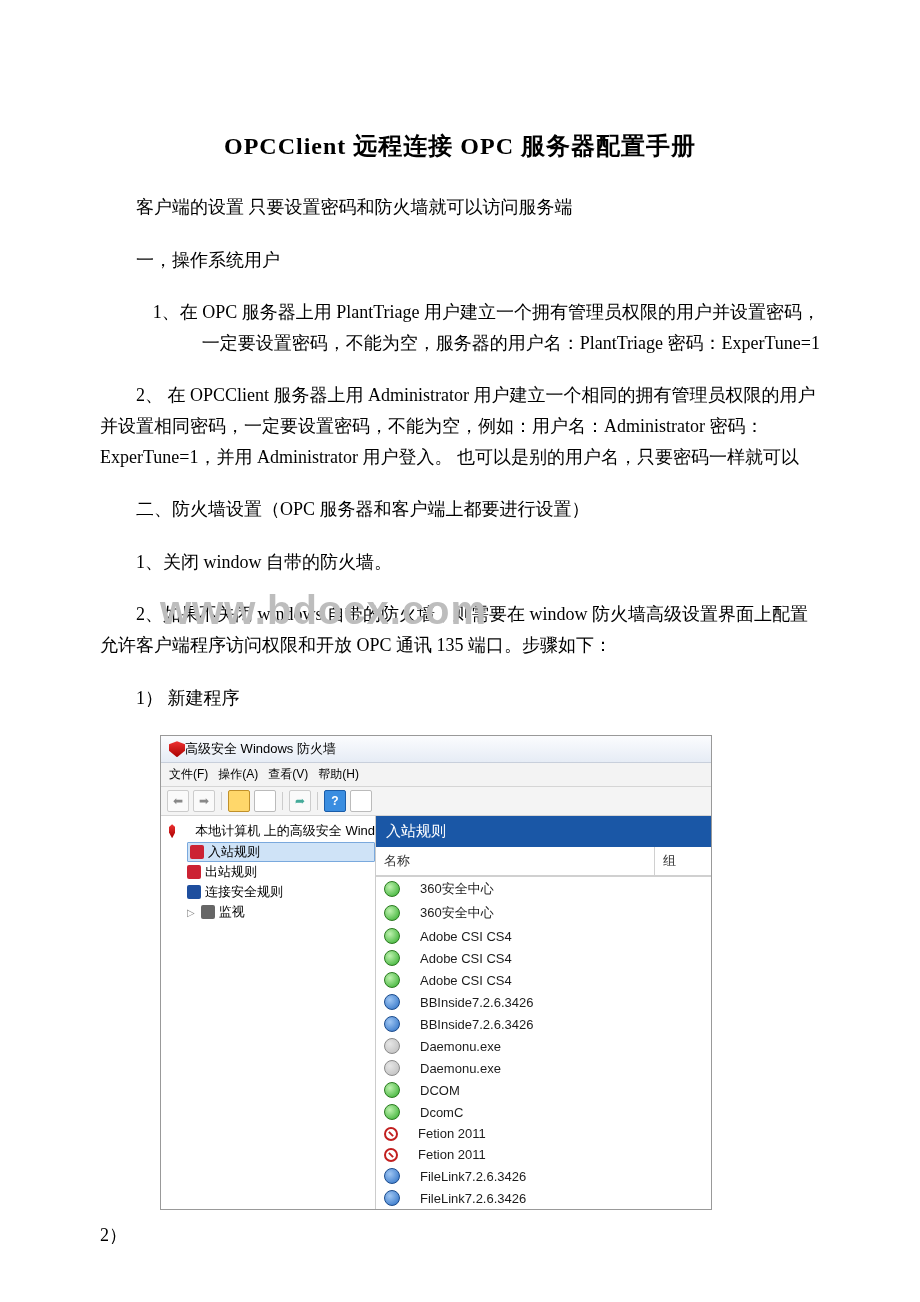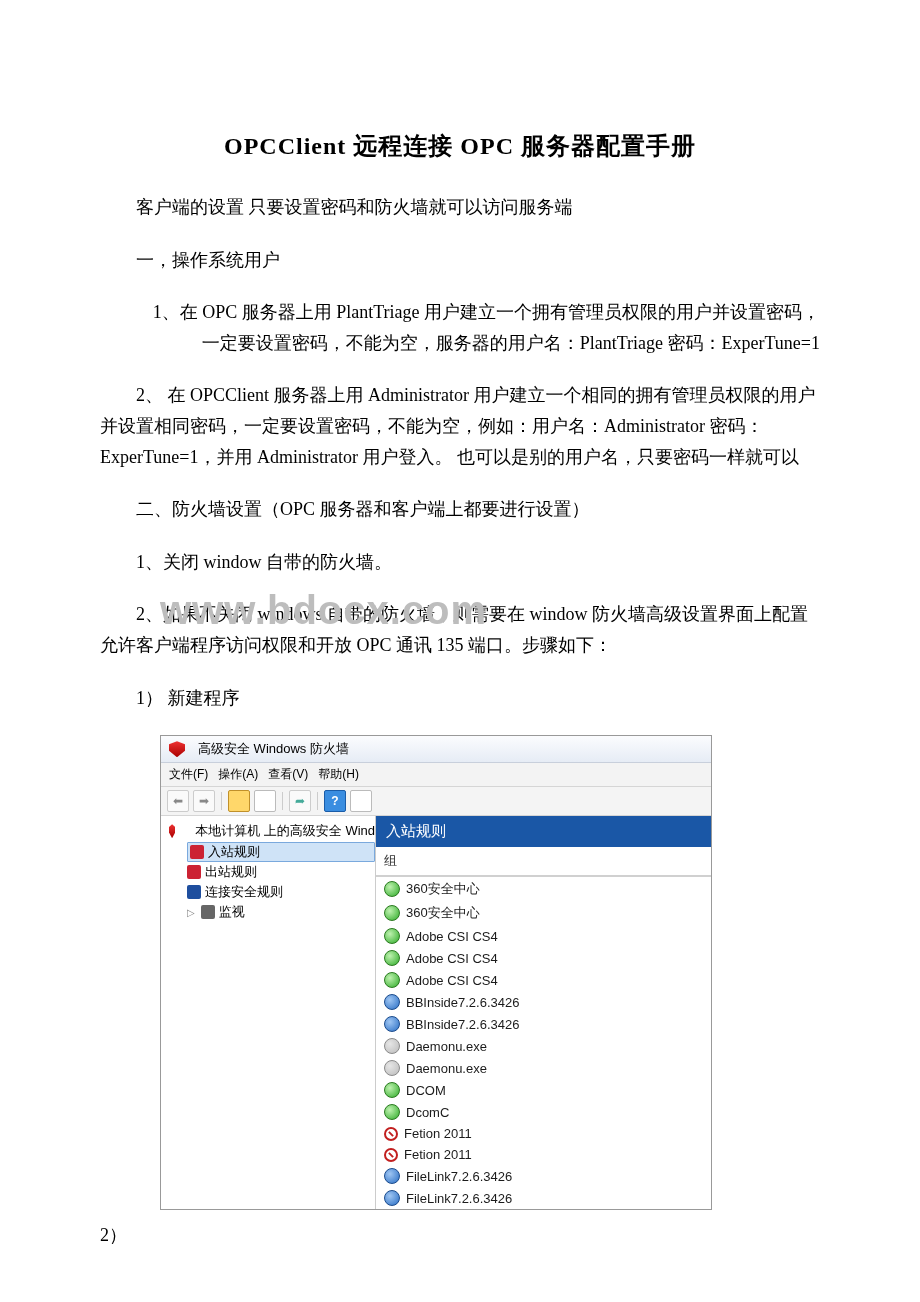--- a/index.html
+++ b/index.html
@@ -53,21 +53,21 @@
     font-size: 13px;
     position: relative;
     z-index: 10;
   }
   .title-bar {
     background: linear-gradient(#fbfcfe, #e6ecf5);
     border-bottom: 1px solid #c8cfdb;
     padding: 4px 8px;
     display: flex;
     align-items: center;
-    gap: 13px;
+    gap: 0;
   }
   .shield-icon {
     width:16px;height:16px;
     display:inline-block;
     background: linear-gradient(#e33,#a00);
     clip-path: polygon(50% 0,100% 20%,100% 60%,50% 100%,0 60%,0 20%);
   }
   .menu-bar {
     background: #f3f3f3;
     border-bottom: 1px solid #d5d5d5;
@@ -136,21 +136,21 @@
     background:#fff;
     font-size:13px;
     color:#333;
   }
   .list-header .col-name{flex:1;padding:5px 8px;border-right:1px solid #d0d0d0;}
   .list-header .col-group{width:40px;padding:5px 8px;}
   .rules-list{
     border-top:1px solid #d0d0d0;
   }
   .rule{
-    display:flex;align-items:center;gap:6px;
+    display:flex;align-items:center;gap:20px;
     padding:3px 8px;
     font-size:13px;color:#1b1b1b;
   }
   .dot{width:14px;height:14px;border-radius:50%;border:1px solid #888;display:inline-block;}
   .dot.allow-green{background:radial-gradient(circle at 35% 35%,#bff2b0,#2eab28);border-color:#2a7a1f;}
   .dot.allow-gray {background:radial-gradient(circle at 35% 35%,#e6e6e6,#bbb);border-color:#8a8a8a;}
   .dot.blue       {background:radial-gradient(circle at 35% 35%,#9fc6f3,#2a6ec4);border-color:#1a4b8d;}
   .dot.block{
     background:#fff;border:2px solid #c21f1f;position:relative;box-sizing:border-box;
   }
@@ -233,20 +233,21 @@
           <div class="tree-item">
             <span class="expander">▷</span>
             <span class="ico-mon"></span>
             <span>监视</span>
           </div>
         </div>
       </div>
       <div class="content-pane">
         <div class="page-header">入站规则</div>
         <div class="list-header">
+          <div class="col-name">名称</div>
           <div class="col-group">组</div>
         </div>
         <div class="rules-list" id="rules-list">
             <div class="rule">
               <span class="dot allow-green"></span>
               <span>360安全中心</span>
             </div>
             <div class="rule">
               <span class="dot allow-green"></span>
               <span>360安全中心</span>

